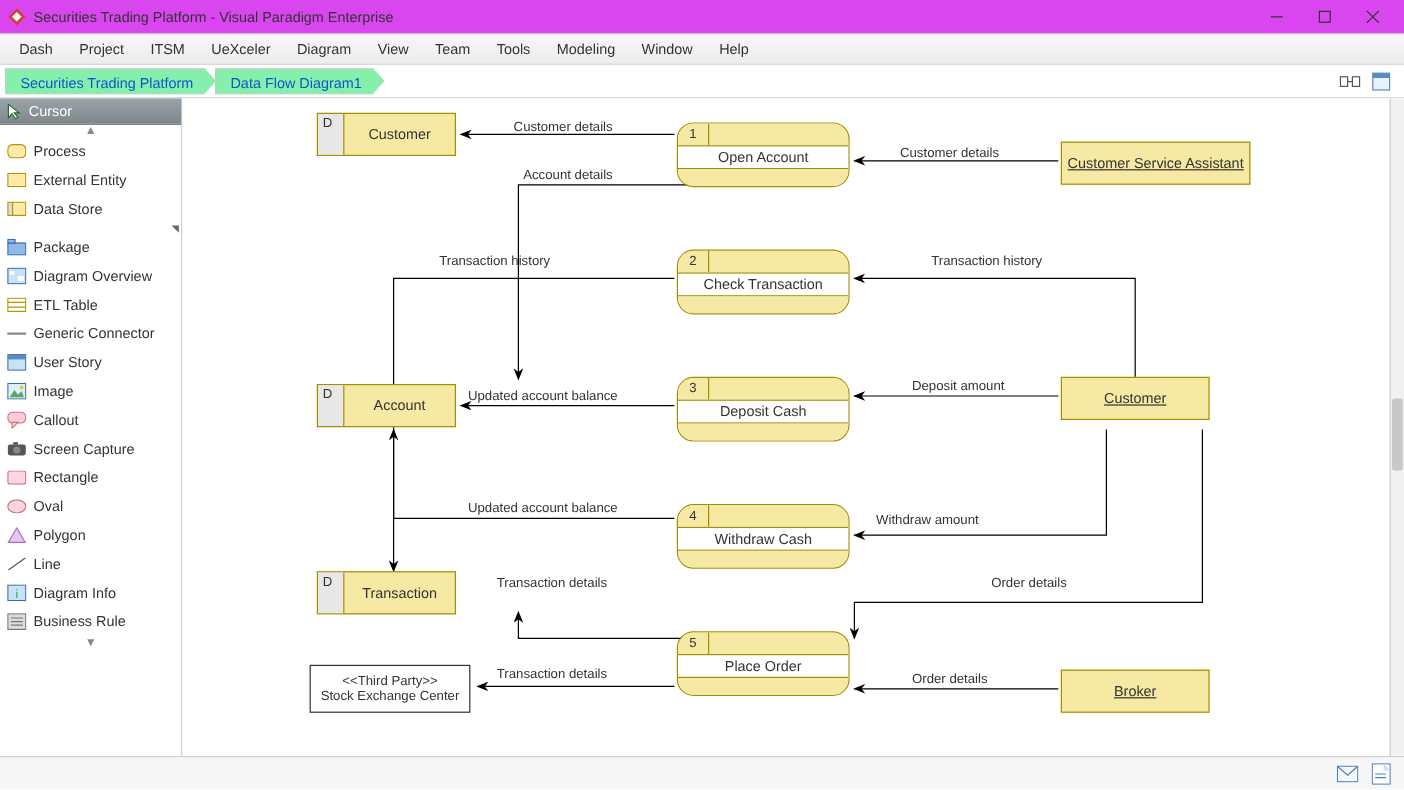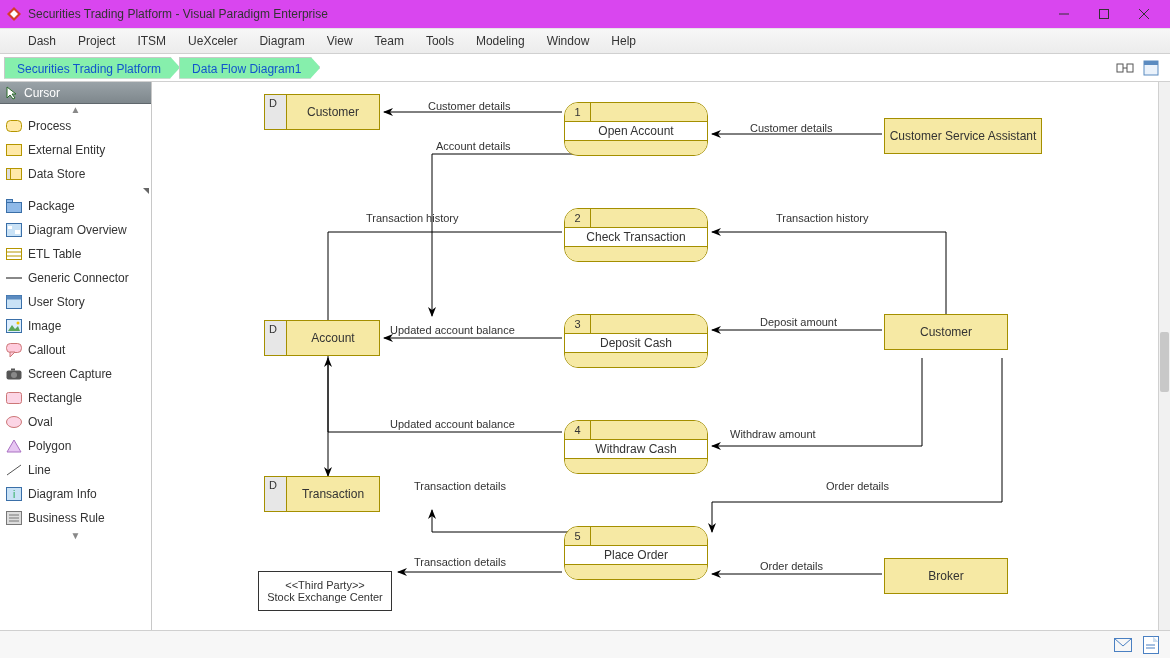--- a/index.html
+++ b/index.html
@@ -6,21 +6,21 @@
   body { width: 1170px; height: 658px; background: #fff; position: relative; overflow: hidden; font-size: 12px; color: #333; }
 
   
   .titlebar { height: 28px; background: #d946ef; display: flex; align-items: center; padding: 0 6px; border-bottom: 0; }
   .titlebar .app-icon { width: 16px; height: 16px; margin-right: 6px; }
   .titlebar .title { flex: 1; font-size: 12px; color: #333; }
   .titlebar .winbtn { width: 40px; height: 28px; display: flex; align-items: center; justify-content: center; cursor: pointer; }
   .titlebar .winbtn svg { stroke: #333; }
 
   
-  .menubar { height: 26px; background: linear-gradient(#f7f7f7,#ececec); border-top:1px solid #e5e5e5; border-bottom: 1px solid #d0d0d0; display: flex; align-items: center; padding-left: 28px; gap: 22px; }
+  .menubar { height: 26px; background: linear-gradient(#f7f7f7,#ececec); border-top:1px solid #e5e5e5; border-bottom: 1px solid #d0d0d0; display: flex; align-items: center; padding-left: 16px; gap: 22px; }
   .menubar .item { font-size: 12px; color: #333; cursor: pointer; }
 
   
   .breadcrumb-row { height: 28px; display: flex; align-items: center; border-bottom: 1px solid #d0d0d0; padding: 0 8px 0 4px; }
   .breadcrumb-row .crumb { height: 22px; line-height: 22px; padding: 0 18px 0 12px; position: relative; color: #1155cc; font-size: 12px; cursor: pointer; background:#86efac; border:1px solid #c8c8c8; margin-right:-1px;
     clip-path: polygon(0 0, calc(100% - 10px) 0, 100% 50%, calc(100% - 10px) 100%, 0 100%);
   }
   .breadcrumb-row .spacer { flex: 1; }
   .breadcrumb-row .tbicon { width: 22px; height: 22px; display:flex; align-items:center; justify-content:center; margin-left:4px; cursor:pointer; }
 
@@ -44,22 +44,22 @@
   .datastore { position:absolute; display:flex; border:1px solid #a48f00; background:#f6e9a4; }
   .datastore .dslot { width:22px; background:#e7e7e7; border-right:1px solid #a48f00; display:flex; align-items:flex-start; justify-content:flex-start; padding:2px 0 0 4px; font-size:11px; color:#333;}
   .datastore .dslabel { flex:1; display:flex; align-items:center; justify-content:center; font-size:12px; }
 
   .process { position:absolute; display:flex; flex-direction:column; border:1px solid #a48f00; border-radius:14px; overflow:hidden; }
   .process .ptop { height:18px; background:#f6e9a4; display:flex; }
   .process .ptop .num { width:26px; border-right:1px solid #a48f00; display:flex; align-items:center; justify-content:center; font-size:11px;}
   .process .pmid { flex:1; background:#fff; border-top:1px solid #a48f00; border-bottom:1px solid #a48f00; display:flex; align-items:center; justify-content:center; font-size:12px;}
   .process .pbot { height:14px; background:#f6e9a4; }
 
-  .ext { position:absolute; background:#f6e9a4; border:1px solid #a48f00; display:flex; align-items:center; justify-content:center; font-size:12px; text-align:center;}
-  .thirdparty { position:absolute; background:#fff; border:1px solid #333; display:flex; flex-direction:column; align-items:center; justify-content:center; font-size:11px; text-align:center; padding:4px;margin-top:17px;}
+  .ext { position:absolute; background:#f6e9a4; border:1px solid #a48f00; display:flex; align-items:center; justify-content:center; font-size:12px; text-align:center;text-decoration:underline;}
+  .thirdparty { position:absolute; background:#fff; border:1px solid #333; display:flex; flex-direction:column; align-items:center; justify-content:center; font-size:11px; text-align:center; padding:4px;}
 
   .flowlabel { position:absolute; font-size:11px; color:#333; white-space:nowrap; }
 
   .arrow-line { stroke:#000; stroke-width:1; fill:none; }
   .arrow-head { fill:#000; }
 
   
   .statusbar { position:absolute; left:0; right:0; bottom:0; height:28px; background:#f7f7f7; border-top:1px solid #d0d0d0; display:flex; align-items:center; justify-content:flex-end; padding-right:10px; gap:10px;}
   .statusbar .sicon { width:18px; height:18px; cursor:pointer; display:flex; align-items:center; justify-content:center;}
 

